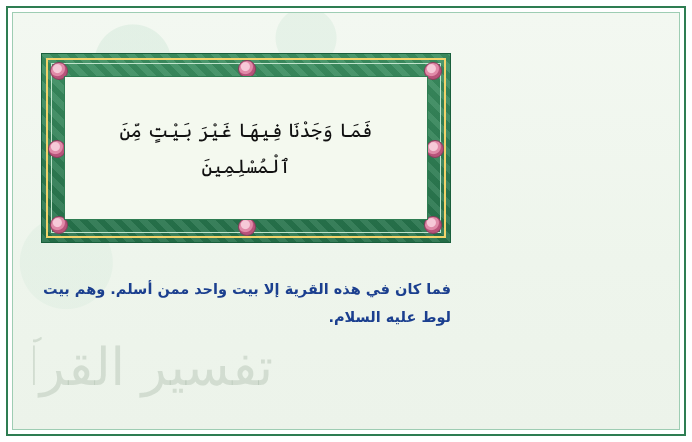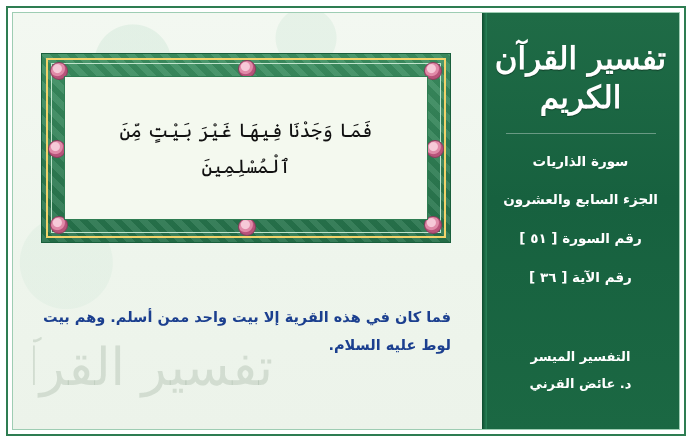--- a/index.html
+++ b/index.html
@@ -191,21 +191,20 @@
     position: absolute;
     left: 28px;
     top: 262px;
     width: 410px;
     font-size: 14.5px;
     line-height: 1.95;
     color: #1b3f8f;
     text-align: right;
     direction: rtl;
     font-weight: bold;
-    margin-top: 28px;
   }
   .watermark {
     position: absolute;
     left: 20px;
     bottom: 6px;
     width: 240px;
     height: 86px;
     font-family: "DejaVu Serif", "Liberation Serif", serif;
     font-size: 52px;
     color: rgba(150,170,150,0.30);
@@ -262,30 +261,15 @@
           <div class="ayah-text">فَمَا وَجَدْنَا فِيهَا غَيْرَ بَيْتٍ مِّنَ ٱلْمُسْلِمِينَ</div>
         </div>
       </div>
 
       <div class="tafsir-text">فما كان في هذه القرية إلا بيت واحد ممن أسلم. وهم بيت لوط عليه السلام.</div>
 
       <div class="watermark">تفسير القرآن</div>
 
     </div>
 
-    <div class="sidebar">
-      <div class="sidebar-edge"></div>
-      <div class="sidebar-title">تفسير القرآن الكريم</div>
-      <div class="sidebar-rule"></div>
-      <div class="sidebar-meta">
-        <p class="meta-line">سورة الذاريات</p>
-        <p class="meta-line">الجزء السابع والعشرون</p>
-        <p class="meta-line">رقم السورة [ ٥١ ]</p>
-        <p class="meta-line">رقم الآية [ ٣٦ ]</p>
-      </div>
-      <div class="sidebar-footer">
-        <p class="foot-line">التفسير الميسر</p>
-        <p class="foot-line">د. عائض القرني</p>
-      </div>
-    </div>
 
   </div>
 </div>
 
 </body></html>

